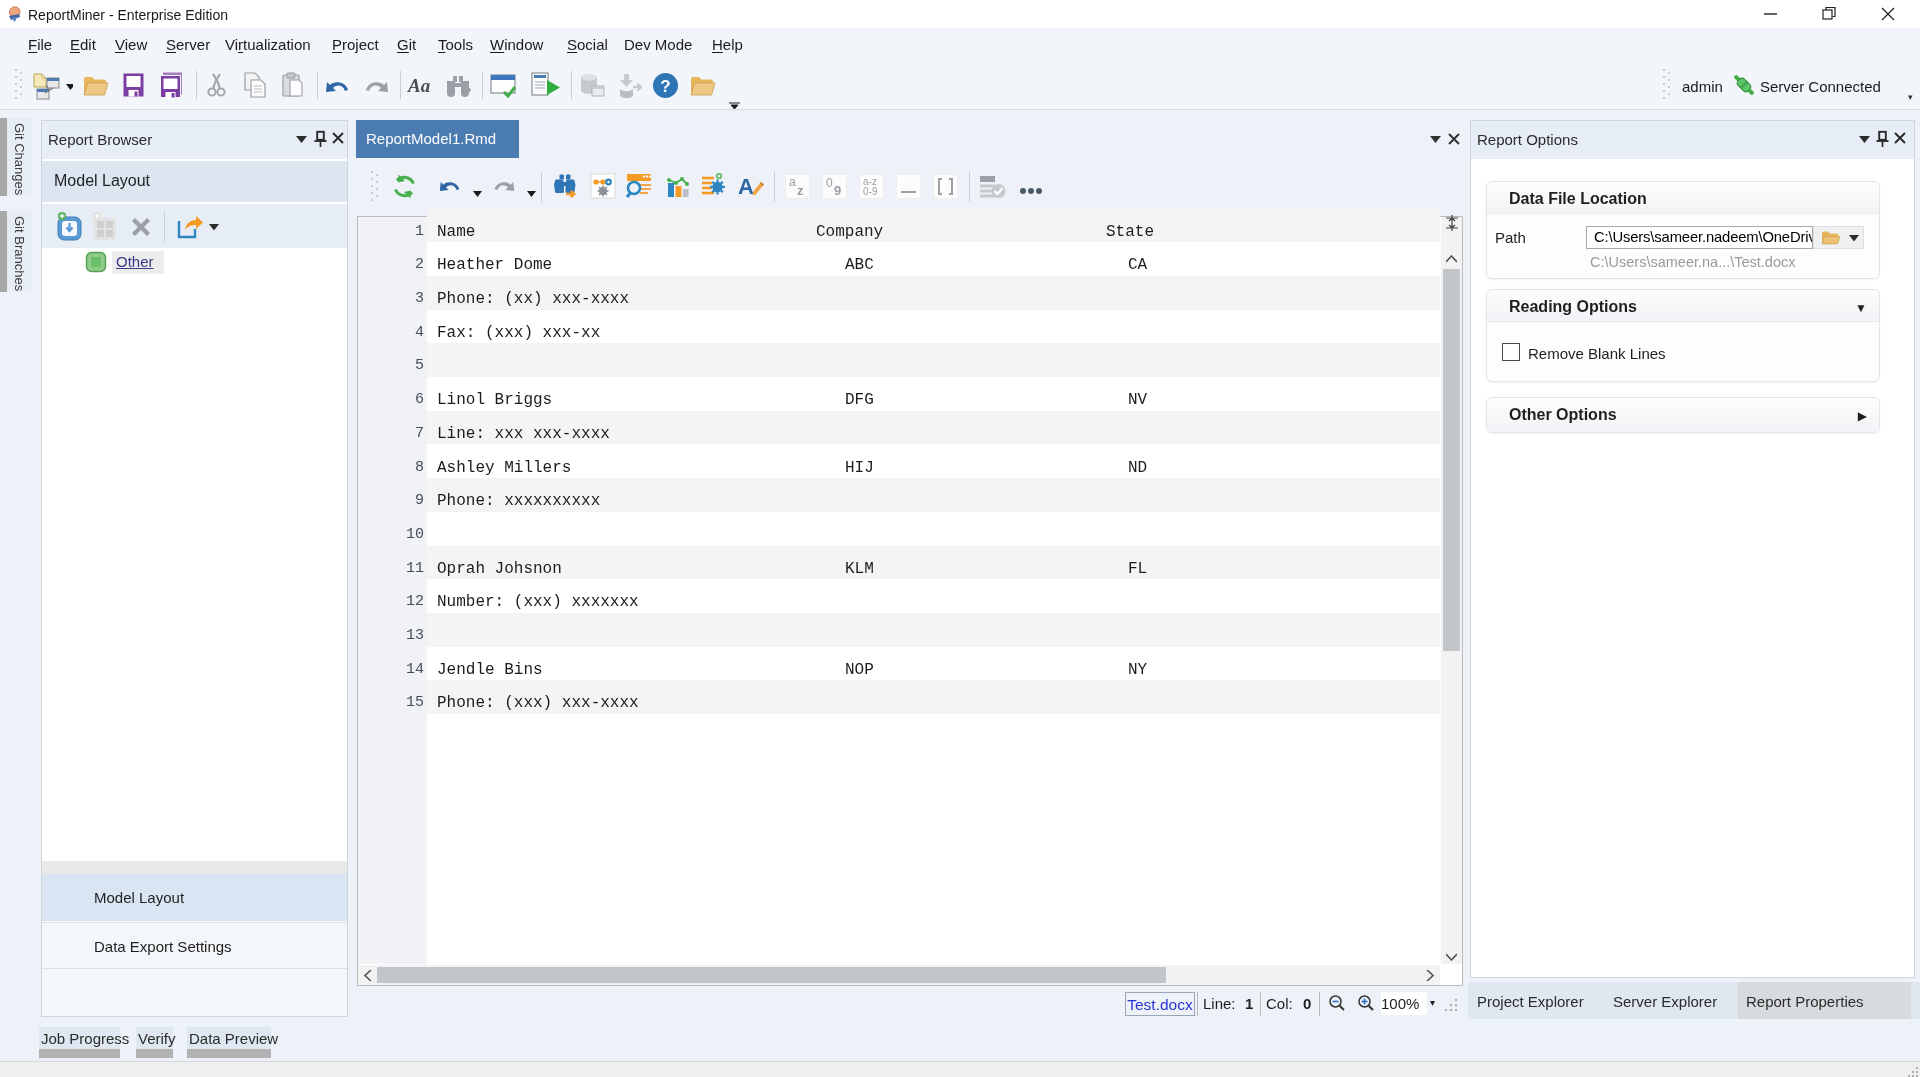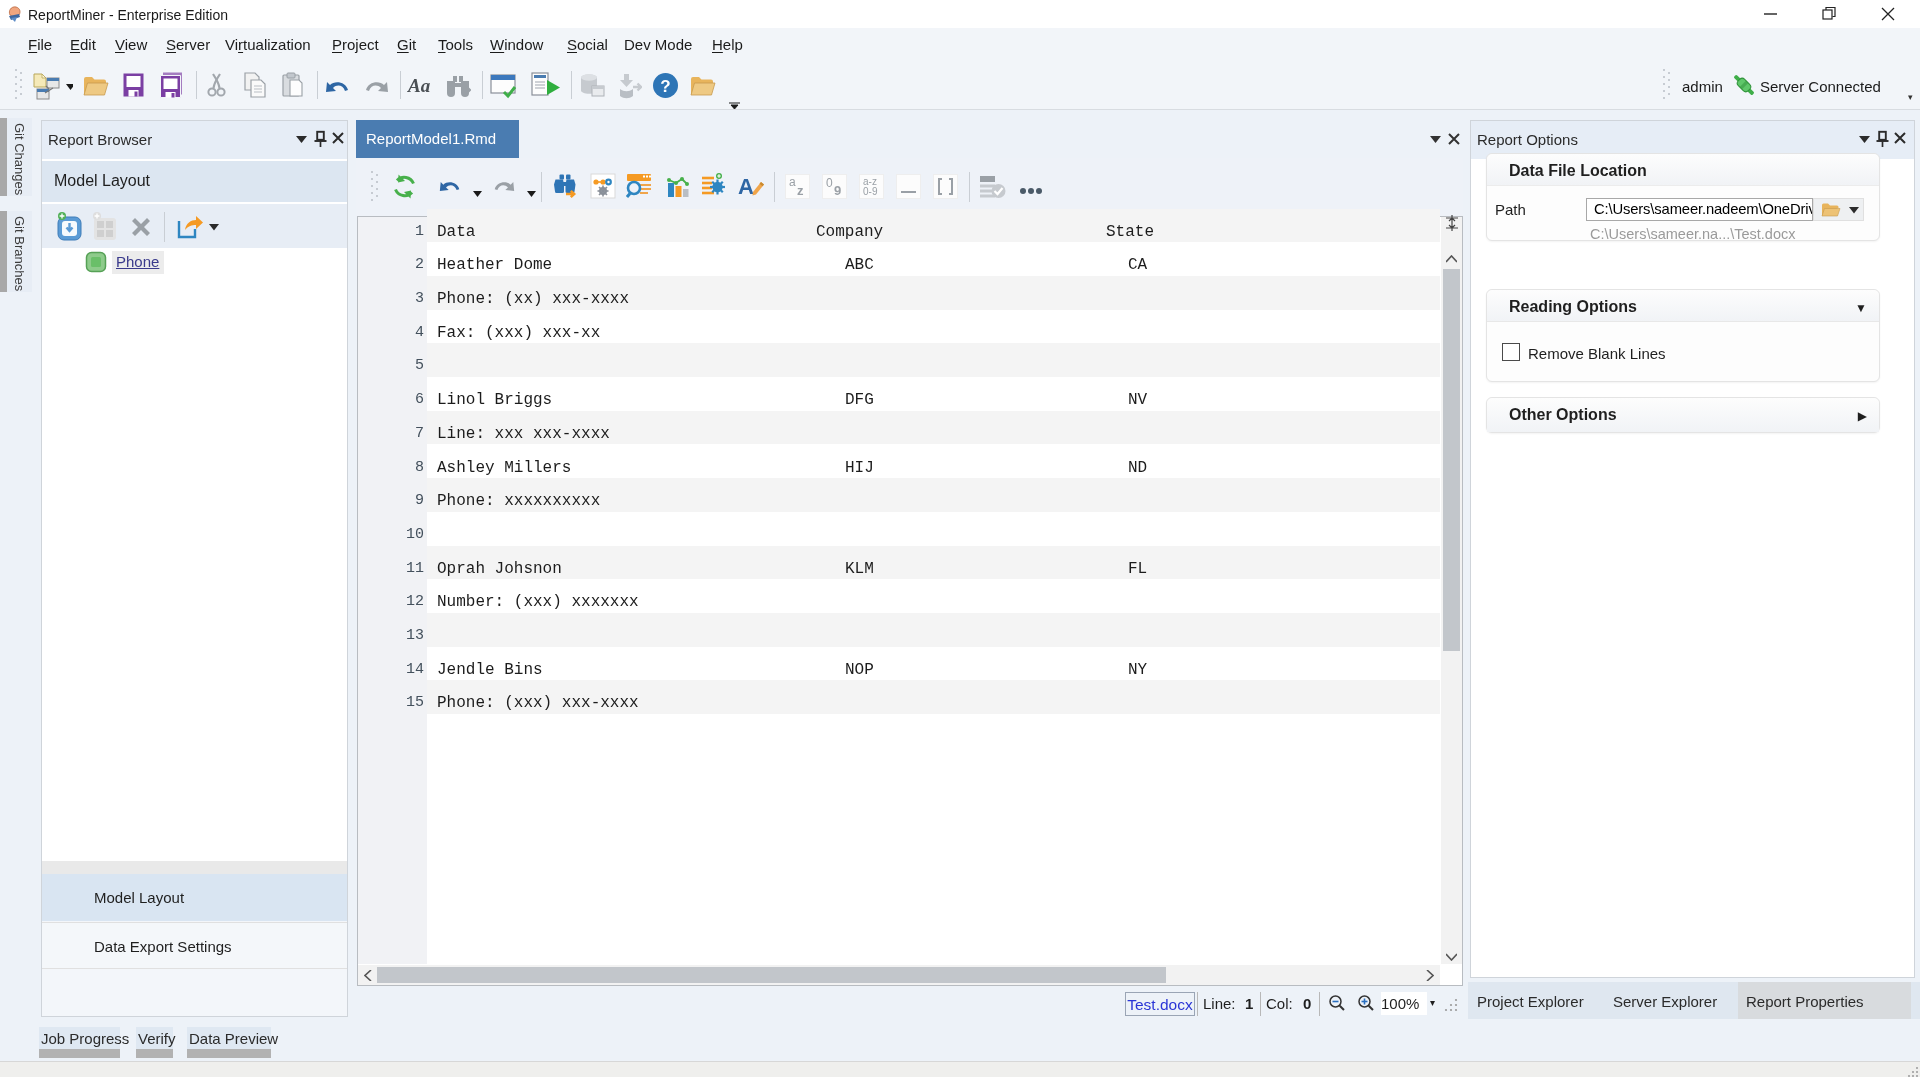--- a/index.html
+++ b/index.html
@@ -314,21 +314,21 @@
     <svg class="abs" style="left:167px;top:20px" width="10" height="7" viewBox="0 0 10 7">
         <path d="M0 0 h10 l-5 6.5 z" fill="#2b2b2b"></path>
       </svg>
   </div>
   <div id="lp-body">
     <div class="abs" style="left:70px;top:3px;width:52px;height:23px;background:#ececec"></div>
     <svg class="abs" style="left:43px;top:3px" width="22" height="22" viewBox="0 0 22 22">
       <rect x="1.5" y="1.5" width="19" height="19" rx="5" fill="#8ecb8b" stroke="#56a156" stroke-width="1.5"></rect>
       <rect x="6" y="6" width="10" height="10" rx="1.5" fill="#6abf69"></rect>
     </svg>
-    <div class="abs" style="left:74px;top:5px;font-size:15px;color:#3a3a8c;text-decoration:underline">Phone</div>
+    <div class="abs" style="left:74px;top:5px;font-size:15px;color:#3a3a8c;text-decoration:underline">Other</div>
   </div>
   <div id="lp-footgap"></div>
   <div class="abs" style="left:0;top:753px;width:305px;height:142px;background:#f3f6fa"></div>
   <div class="lp-row" style="top:753px;background:#d9e5f2">
       <div class="t">Model Layout</div>
     </div>
   <div class="lp-row" style="top:801px;background:#f4f7fa;border-top:1px solid #e0e0e0;border-bottom:1px solid #e0e0e0">
       <div class="t">Data Export Settings</div>
     </div>
 </div>
@@ -492,21 +492,21 @@
           <circle cx="12" cy="5" r="3"></circle>
           <circle cx="20" cy="5" r="3"></circle>
         </g>
       </svg></div>
   </div>
 <div id="ed-box">
   <div id="ed-gutter"></div>
     <div id="ed-rows">
       <div class="edrow alt" style="top:-8.4px">
         <div class="ln">1</div>
-        <div class="c" style="left:79px">Data</div>
+        <div class="c" style="left:79px">Name</div>
         <div class="c" style="left:458px">Company</div>
         <div class="c" style="left:748px">State</div>
       </div>
       <div class="edrow" style="top:25.300000000000004px">
         <div class="ln">2</div>
         <div class="c" style="left:79px">Heather Dome</div>
         <div class="c" style="left:487px">ABC</div>
         <div class="c" style="left:770px">CA</div>
       </div>
       <div class="edrow alt" style="top:59.00000000000001px">
@@ -636,21 +636,21 @@
         <g stroke="#2b2b2b" fill="none">
           <rect x="3.2" y="1.8" width="6.6" height="8" stroke-width="1.9"></rect>
           <line x1="0.5" y1="11" x2="12.5" y2="11" stroke-width="1.9"></line>
           <line x1="6.5" y1="11.5" x2="6.5" y2="17" stroke-width="1.7"></line>
         </g>
       </svg>
     <svg class="abs" style="right:8px;top:11px" width="12" height="12" viewBox="0 0 12 12">
         <path d="M1 1 L11 11 M11 1 L1 11" stroke="#2b2b2b" stroke-width="2"></path>
       </svg>
   </div>
-  <div class="rbox" style="top:32px;height:88px">
+  <div class="rbox" style="top:60px;height:98px">
     <div class="hd" style="border-bottom:1px solid #ececec">
         <div class="t">Data File Location</div>
       </div>
     <div class="abs" style="left:8px;top:47px;font-size:15px;color:#1f1f1f">Path</div>
     <div class="abs" style="left:99px;top:44px;width:227px;height:23px;background:#fff;border:1px solid #a8a8a8;font-size:14.8px;letter-spacing:-0.15px;overflow:hidden;white-space:nowrap;padding:2px 0 0 7px">C:\Users\sameer.nadeem\OneDrive</div>
     <div class="abs" style="left:326px;top:44px;width:51px;height:23px;background:#eef0f2;border:1px solid #e0e0e0"></div>
     <svg class="abs" style="left:334px;top:48px" width="20" height="16" viewBox="0 0 20 16">
       <path d="M1 14 L1 3 Q1 1.5 2.5 1.5 L7 1.5 L9 3.5 L16 3.5 Q17.5 3.5 17.5 5 L17.5 6 Z" fill="#e8b45c"></path>
       <path d="M3.5 6.5 L19 6.5 L16.5 14 L1 14 Z" fill="#edc275" stroke="#c89b4e" stroke-width="0.6"></path>
     </svg>

